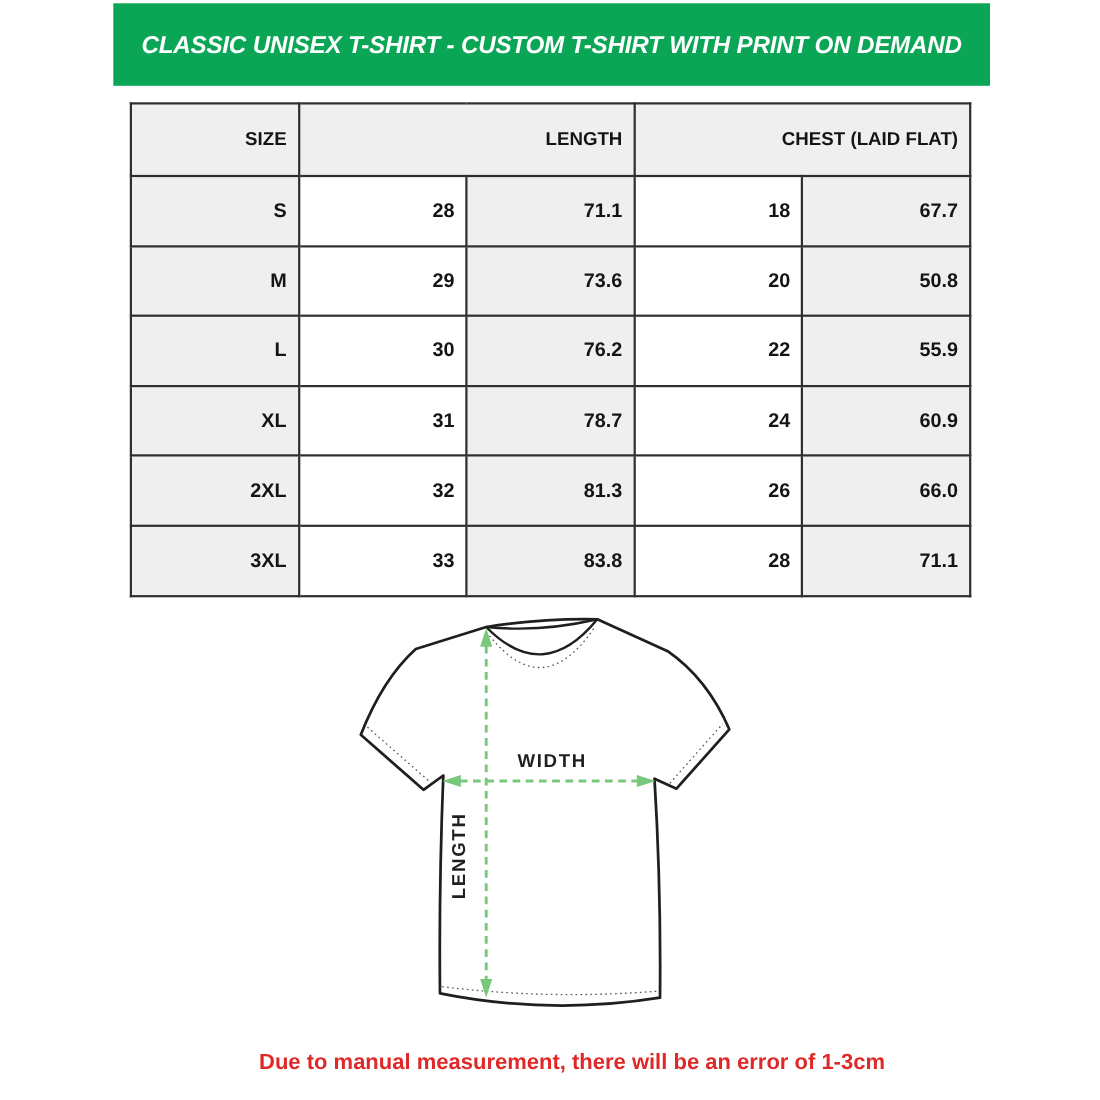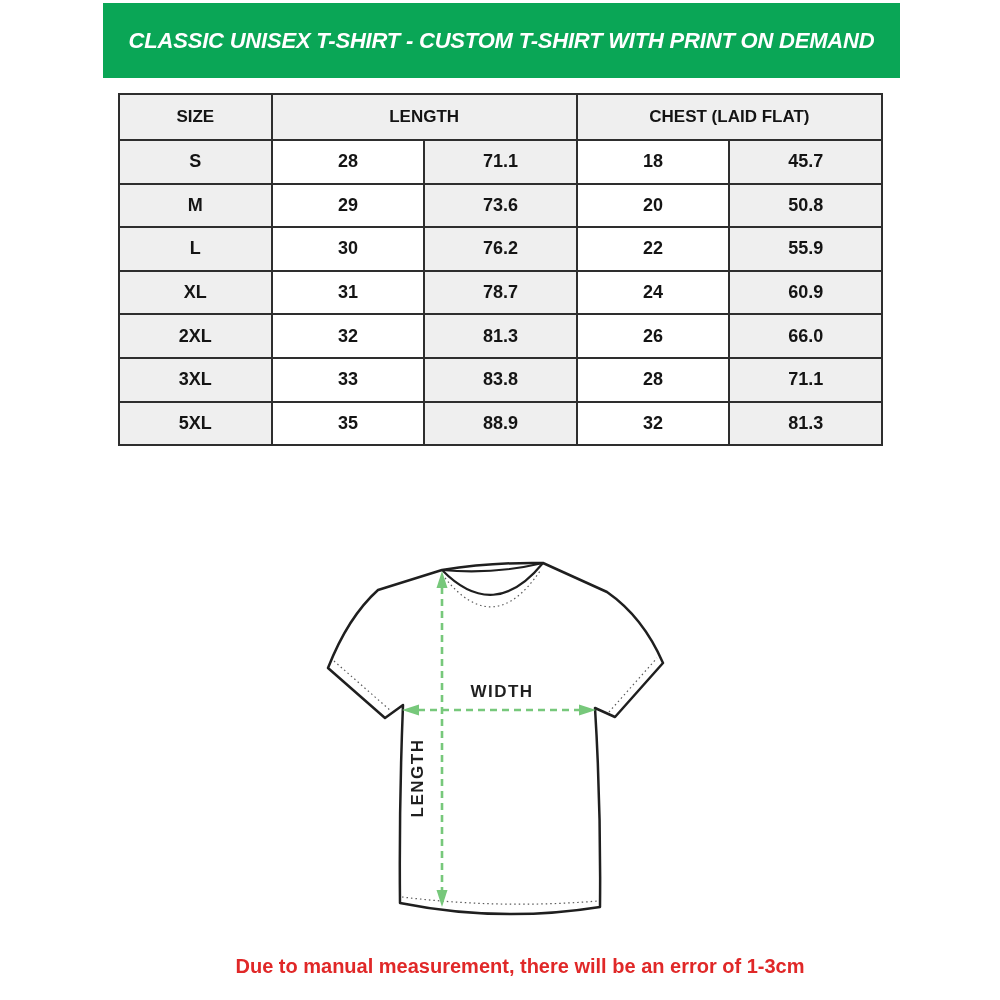--- a/index.html
+++ b/index.html
@@ -32,24 +32,24 @@
   
   table.size-table {
     position: absolute;
     left: 118px; top: 93px;
     width: 765px;
     border-collapse: collapse;
     table-layout: fixed;
   }
   .size-table th, .size-table td {
     border: 2px solid #2e2e2e;
-    text-align: center;
+    text-align: right;
     vertical-align: middle;
     color: #141414;
-    padding: 0;
+    padding: 10px;
   }
   .size-table thead th {
     background: #efefef;
     height: 44px;
     font-size: 17px;
     font-weight: bold;
   }
   .size-table tbody td {
     height: 41.6px;
     font-size: 18px;
@@ -101,21 +101,21 @@
       <th colspan="2">LENGTH</th>
       <th colspan="2">CHEST (LAID FLAT)</th>
     </tr>
   </thead>
   <tbody>
     <tr>
       <td>S</td>
       <td>28</td>
       <td>71.1</td>
       <td>18</td>
-      <td>45.7</td>
+      <td>67.7</td>
     </tr>
     <tr>
       <td>M</td>
       <td>29</td>
       <td>73.6</td>
       <td>20</td>
       <td>50.8</td>
     </tr>
     <tr>
       <td>L</td>
@@ -138,27 +138,20 @@
       <td>26</td>
       <td>66.0</td>
     </tr>
     <tr>
       <td>3XL</td>
       <td>33</td>
       <td>83.8</td>
       <td>28</td>
       <td>71.1</td>
     </tr>
-    <tr>
-      <td>5XL</td>
-      <td>35</td>
-      <td>88.9</td>
-      <td>32</td>
-      <td>81.3</td>
-    </tr>
   </tbody>
 </table>
 
 <svg class="diagram" viewBox="0 0 390 390">
 
   <path class="shirt" d="M132,25 Q182,17 233,18 L297,47 Q333,72 353,118 L305,172 L285,163
            Q291,260 290,362 Q190,378 90,358 Q89,260 93,160 L75,173 L18,123
            Q38,72 68,45 Z"></path>
 
   <path class="cline" d="M132,25 Q182,30 233,18"></path>

